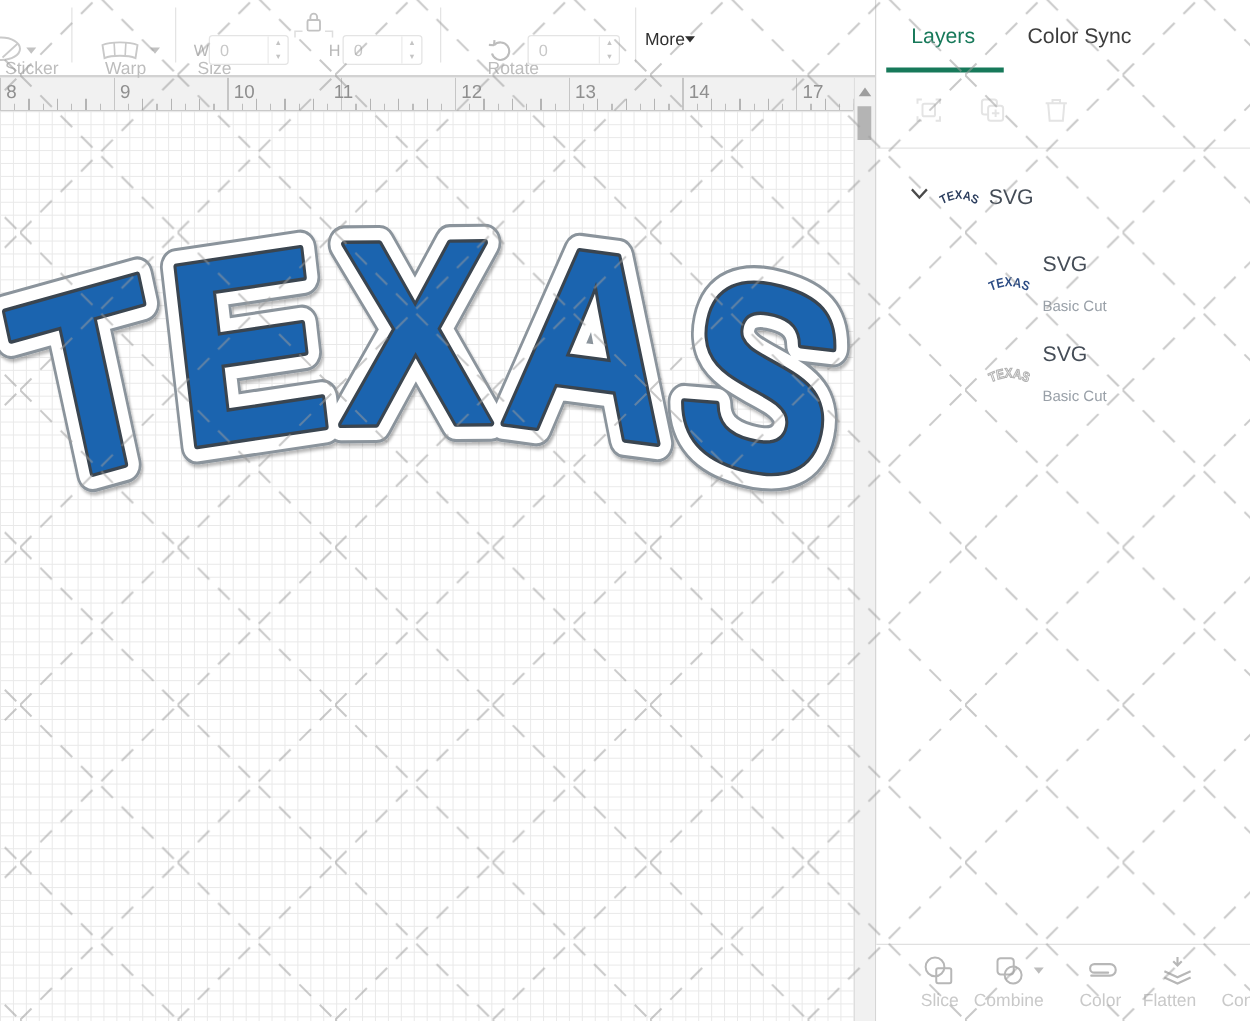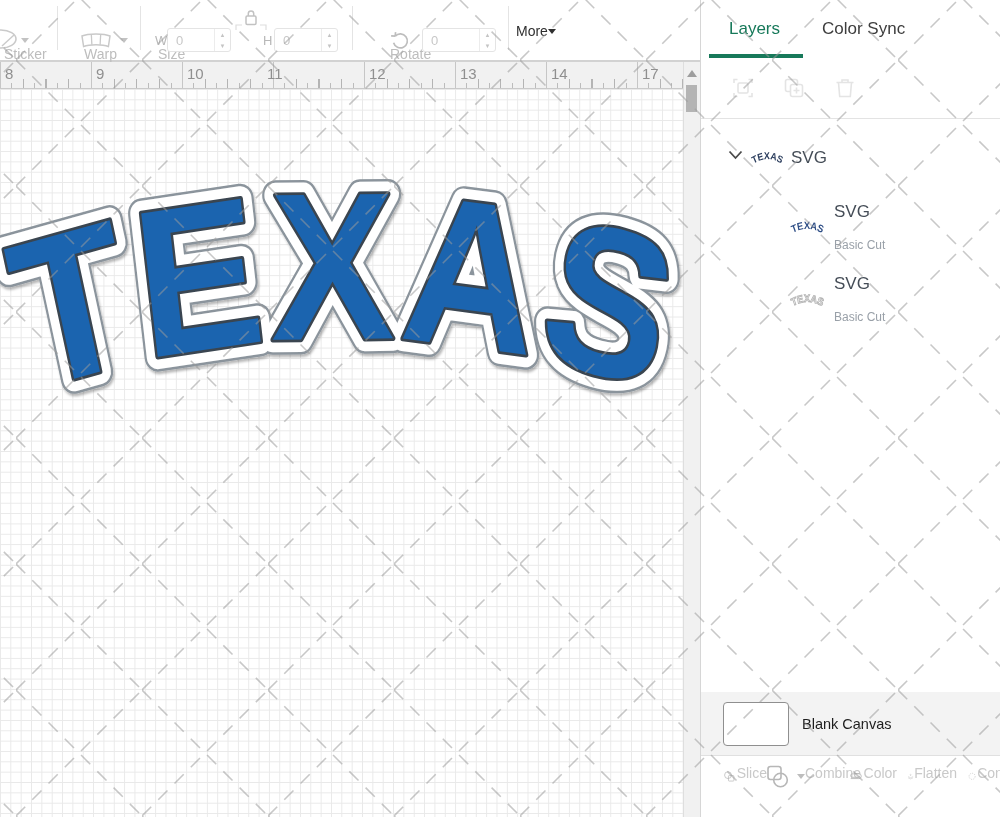--- a/index.html
+++ b/index.html
@@ -67,21 +67,21 @@
   .layer-row .l-name{position:absolute;left:133px;top:4px;font-size:17px;color:#454d57;}
   .layer-row .l-cut{position:absolute;left:133px;top:40px;font-size:12px;color:#99a0a8;}
 
   .blank-bar{position:absolute;left:0;top:692px;width:300px;height:63px;background:#f3f3f3;
              display:flex;align-items:center;}
   .swatch{width:64px;height:42px;background:#fff;border:1px solid #8f8f8f;border-radius:4px;margin-left:22px;}
   .blank-lbl{margin-left:13px;font-size:14.5px;color:#1e1e1e;}
 
   .bottom-bar{position:absolute;left:0;top:755px;width:320px;height:62px;background:#fff;
               border-top:1px solid #e0e0e0;}
-  .action{position:absolute;top:7px;display:flex;flex-direction:row;align-items:flex-start;}
+  .action{position:absolute;top:7px;display:flex;flex-direction:column;align-items:flex-end;}
   .action .a-lbl{font-size:14px;color:#c9c9c9;margin-top:2px;white-space:nowrap;}
   .combine-wrap{display:flex;align-items:center;gap:4px;}
   .caret-sm{width:0;height:0;border-left:4px solid transparent;border-right:4px solid transparent;
             border-top:5px solid #bdbdbd;}
 
   
   .watermark{position:absolute;inset:0;z-index:60;pointer-events:none;}
 </style>
 </head>
 <body>
@@ -255,24 +255,20 @@
             <path id="tp3" d="M 2.5 17 Q 21 7 39.5 17" fill="none"></path>
           </defs>
         <g transform="scale(0.88 1)" font-family="'Liberation Sans',sans-serif" font-weight="bold" font-size="10.5" text-anchor="middle">
           <text fill="#ffffff" stroke="#b3b3b3" stroke-width="0.9"><textPath href="#tp3" startOffset="50%">TEXAS</textPath></text>
         </g>
       </svg>
       <span class="l-name">SVG</span>
       <span class="l-cut">Basic Cut</span>
     </div>
 
-    <div class="blank-bar">
-      <div class="swatch"></div>
-      <span class="blank-lbl">Blank Canvas</span>
-    </div>
 
     <div class="bottom-bar">
       <div class="action" style="left:22px;width:44px">
         <svg width="30" height="27" viewBox="0 0 30 27">
           <circle cx="11" cy="10.5" r="7.5" fill="none" stroke="#b7b7b7" stroke-width="1.6"></circle>
           <rect x="12" y="11.5" width="12" height="12" rx="1.5" fill="none" stroke="#b7b7b7" stroke-width="1.6"></rect>
         </svg>
         <span class="a-lbl">Slice</span>
       </div>
       <div class="action" style="left:62px;width:72px">

